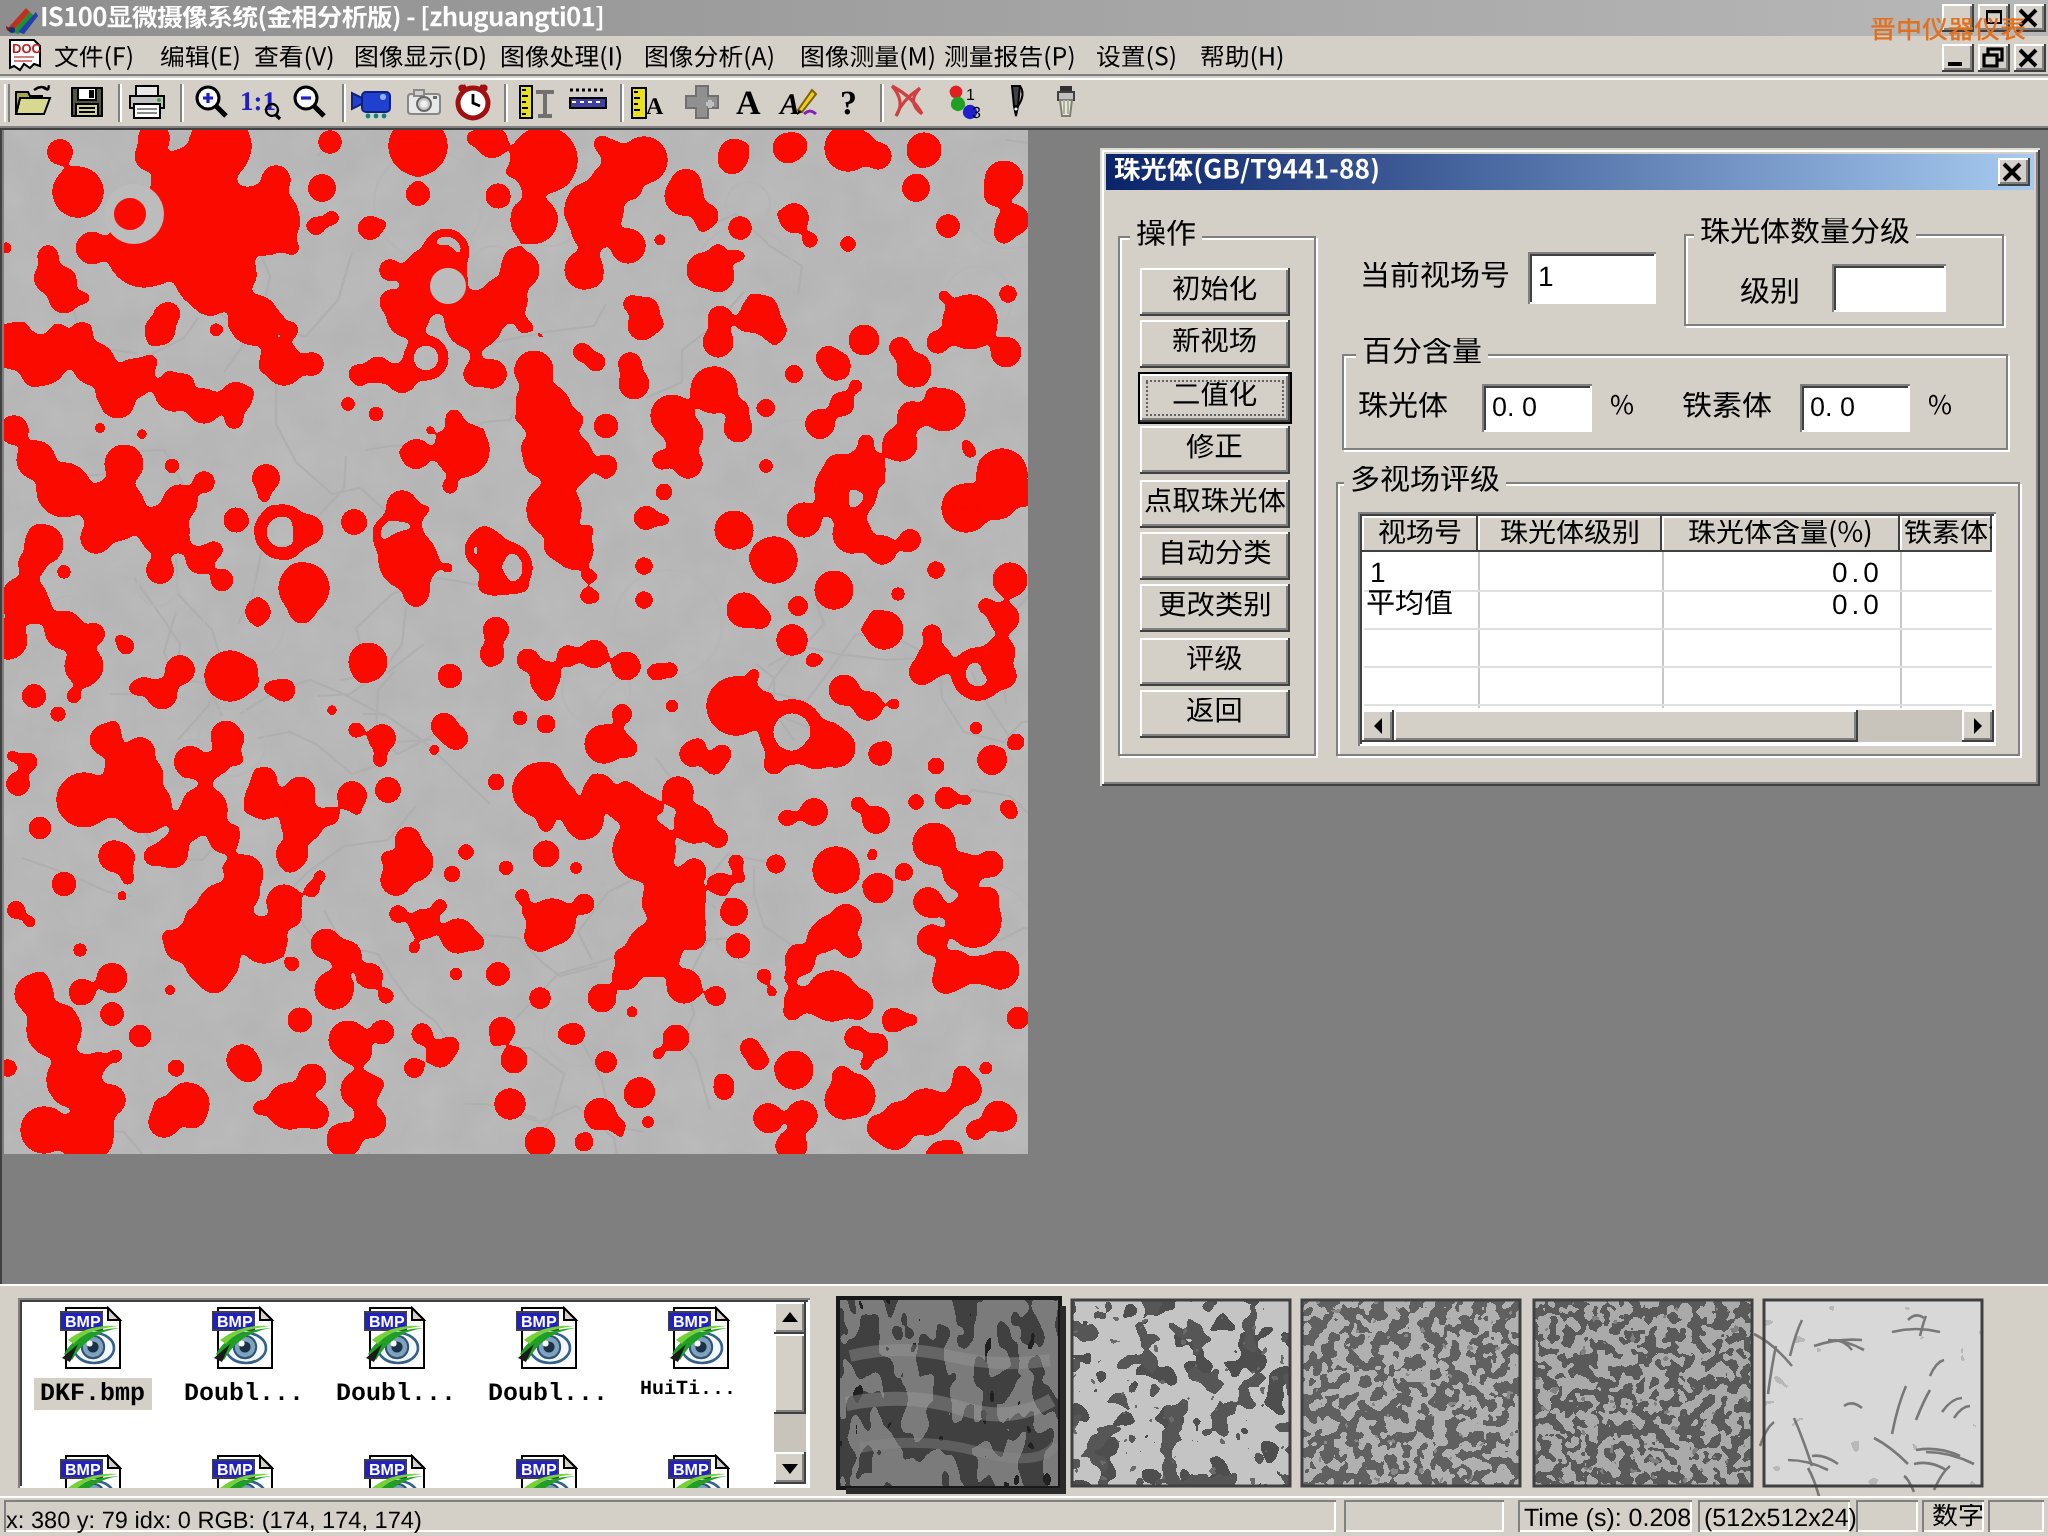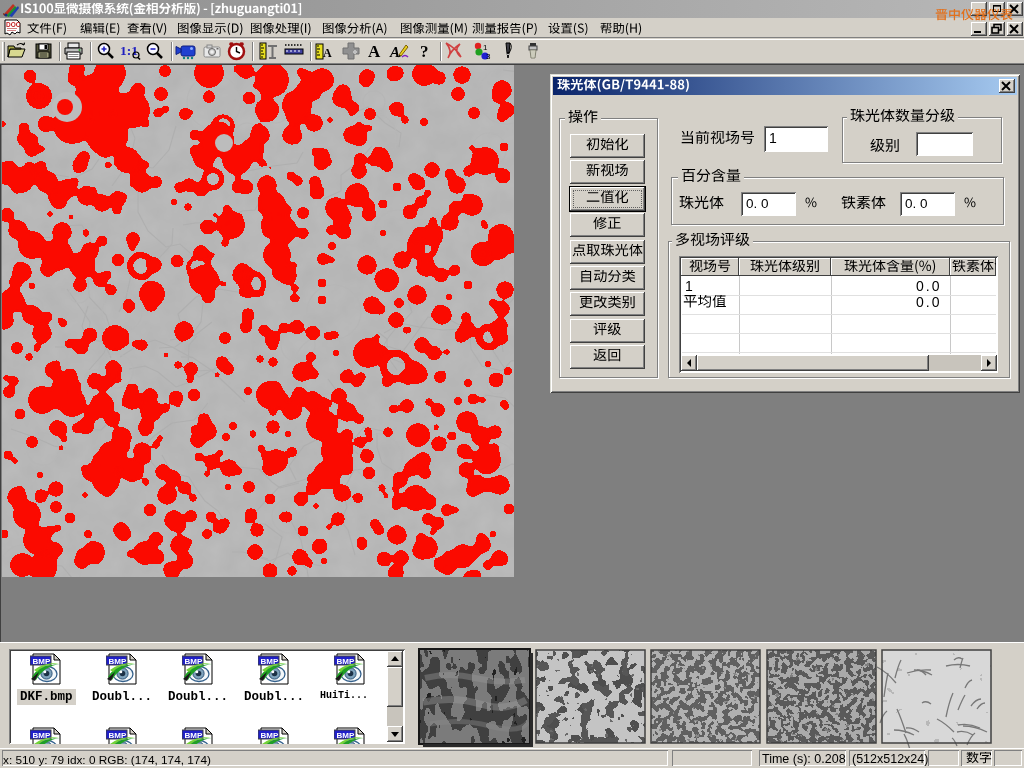--- a/index.html
+++ b/index.html
@@ -1458,21 +1458,21 @@
         <path d="M37 82 q -7 -5 -13 -4"></path>
         <path d="M35 20 q 5 -0 9 5"></path>
         <path d="M70 88 q 2 1 5 8"></path>
         <path d="M99 49 q -5 0 -10 7"></path>
       </g>
       <rect x="477" y="2" width="109" height="93" fill="none" stroke="#404040" stroke-width="1.5"></rect>
     </g>
   </svg>
 <div class="abs" style="left:0;top:748px;width:1024px;height:20px;background:#d4d0c8;border-top:1px solid #fff"></div>
 <div class="abs" style="left:2px;top:750px;width:666px;height:16px;box-shadow:inset 1px 1px 0 #808080, inset -1px -1px 0 #fff"></div>
-<div class="abs" style="left:3px;top:752.5px;font-size:11.8px;color:#000">x: 510 y: 79  idx: 0  RGB: (174, 174, 174)</div>
+<div class="abs" style="left:3px;top:752.5px;font-size:11.8px;color:#000">x: 380 y: 79  idx: 0  RGB: (174, 174, 174)</div>
 <div class="abs" style="left:672px;top:750px;width:80px;height:16px;box-shadow:inset 1px 1px 0 #808080, inset -1px -1px 0 #fff"></div>
 <div class="abs" style="left:759px;top:750px;width:87px;height:16px;box-shadow:inset 1px 1px 0 #808080, inset -1px -1px 0 #fff"></div>
 <div class="abs" style="left:762px;top:752px;font-size:12.5px">Time (s): 0.208</div>
 <div class="abs" style="left:849px;top:750px;width:76px;height:16px;box-shadow:inset 1px 1px 0 #808080, inset -1px -1px 0 #fff"></div>
 <div class="abs" style="left:852px;top:752px;font-size:12.5px">(512x512x24)</div>
 <div class="abs" style="left:928px;top:750px;width:31px;height:16px;box-shadow:inset 1px 1px 0 #808080, inset -1px -1px 0 #fff"></div>
 <div class="abs" style="left:961px;top:750px;width:31px;height:16px;box-shadow:inset 1px 1px 0 #808080, inset -1px -1px 0 #fff"></div>
 <svg style="position:absolute;left:966px;top:752px" width="28" height="16">
     <path d="M5.8 -0.5C5.5 -0.0 5.1 0.7 4.8 1.2L5.4 1.5C5.8 1.1 6.2 0.4 6.6 -0.2ZM1.1 -0.2C1.5 0.4 1.8 1.1 1.9 1.5L2.7 1.2C2.6 0.8 2.2 0.1 1.9 -0.5ZM5.3 6.8C5.0 7.4 4.6 8.0 4.1 8.5C3.6 8.3 3.1 8.0 2.6 7.8C2.8 7.5 3.0 7.1 3.2 6.8ZM1.4 8.2C2.1 8.4 2.8 8.7 3.4 9.1C2.6 9.7 1.6 10.1 0.5 10.3C0.7 10.5 0.9 10.8 1.0 11.1C2.2 10.8 3.3 10.2 4.2 9.5C4.7 9.8 5.1 10.0 5.4 10.2L6.0 9.6C5.7 9.4 5.3 9.1 4.9 8.9C5.6 8.2 6.1 7.3 6.4 6.1L5.9 5.9L5.7 5.9H3.6L3.9 5.3L3.0 5.1C2.9 5.4 2.8 5.7 2.7 5.9H0.9V6.8H2.3C2.0 7.3 1.7 7.8 1.4 8.2ZM3.3 -0.8V1.6H0.7V2.4H3.0C2.4 3.3 1.4 4.1 0.5 4.5C0.7 4.7 0.9 5.0 1.0 5.2C1.8 4.8 2.7 4.1 3.3 3.3V4.9H4.3V3.1C4.9 3.6 5.7 4.2 6.0 4.5L6.5 3.8C6.2 3.6 5.1 2.8 4.4 2.4H6.9V1.6H4.3V-0.8ZM8.2 -0.7C7.9 1.6 7.3 3.8 6.3 5.2C6.5 5.3 6.8 5.6 7.0 5.8C7.3 5.3 7.6 4.7 7.9 4.1C8.2 5.3 8.5 6.5 9.0 7.6C8.3 8.8 7.3 9.7 5.9 10.4C6.0 10.6 6.3 11.0 6.4 11.2C7.7 10.5 8.7 9.6 9.5 8.5C10.2 9.6 11.0 10.5 12.0 11.1C12.1 10.8 12.4 10.5 12.6 10.3C11.5 9.7 10.7 8.8 10.0 7.6C10.7 6.2 11.2 4.6 11.4 2.7H12.3V1.7H8.6C8.8 1.0 9.0 0.2 9.1 -0.5ZM10.5 2.7C10.3 4.1 10.0 5.4 9.5 6.6C9.0 5.4 8.7 4.1 8.4 2.7Z M19.0 5.4V6.2H13.9V7.2H19.0V10.0C19.0 10.1 18.9 10.2 18.7 10.2C18.4 10.2 17.6 10.2 16.7 10.2C16.9 10.5 17.1 10.9 17.1 11.2C18.3 11.2 18.9 11.2 19.4 11.0C19.9 10.8 20.0 10.6 20.0 10.0V7.2H25.1V6.2H20.0V5.8C21.2 5.1 22.3 4.3 23.1 3.4L22.5 2.9L22.2 3.0H16.0V3.9H21.3C20.6 4.5 19.7 5.0 19.0 5.4ZM18.5 -0.6C18.8 -0.2 19.0 0.2 19.2 0.6H14.0V3.3H15.0V1.5H24.0V3.3H25.0V0.6H20.3C20.1 0.1 19.8 -0.4 19.5 -0.9Z" fill="#000"></path>
   </svg>

